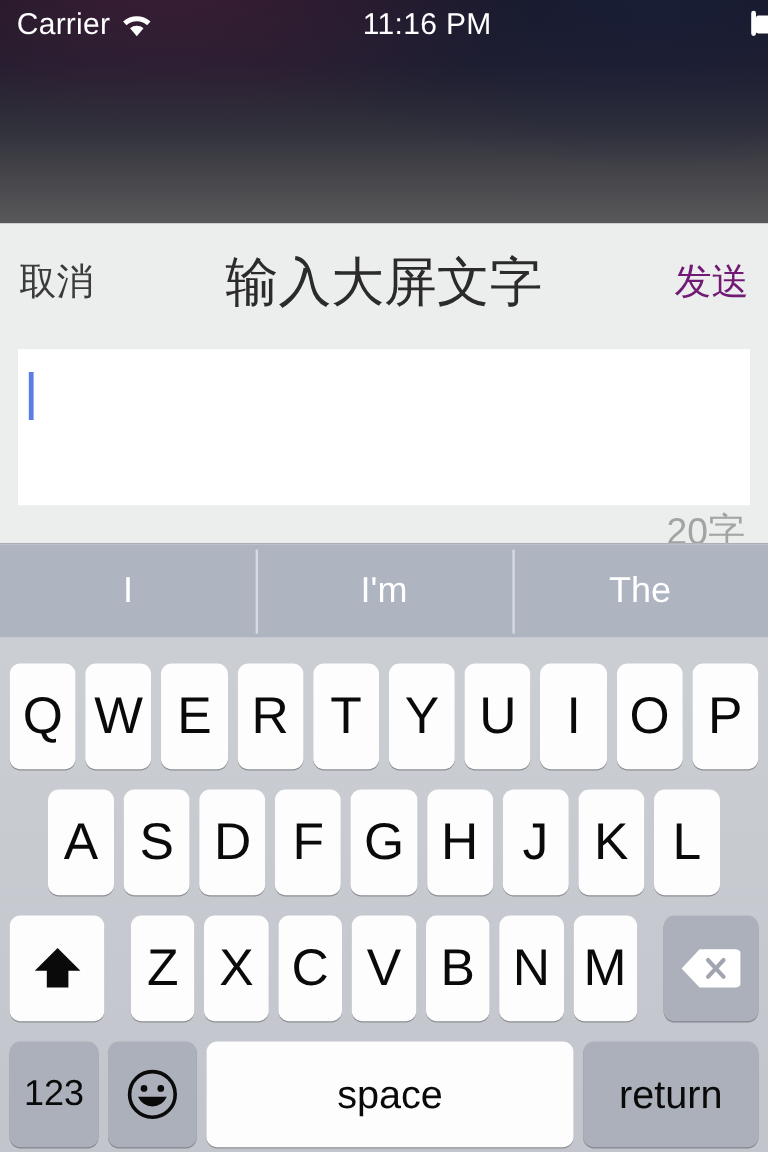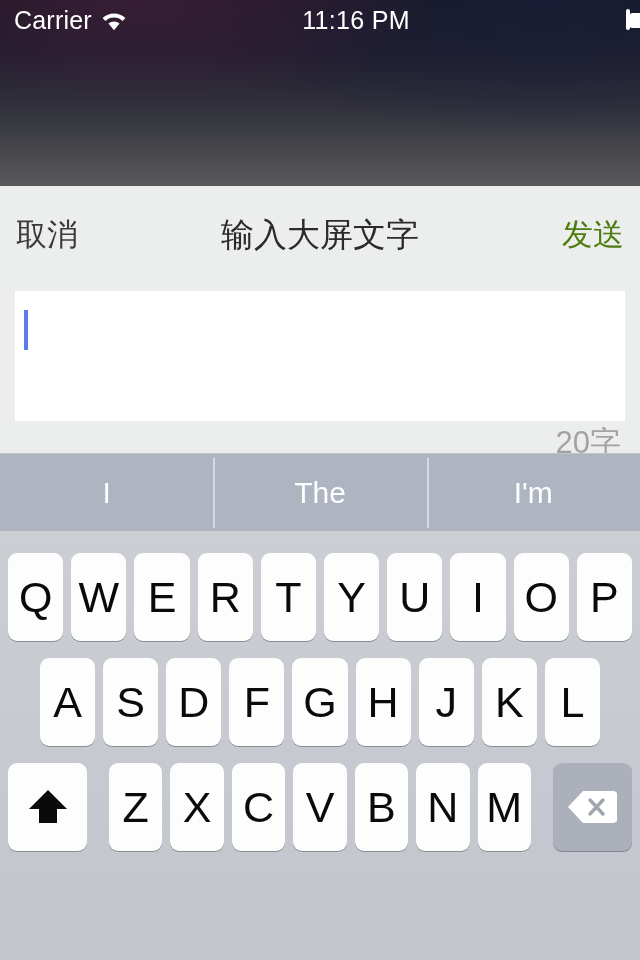--- a/index.html
+++ b/index.html
@@ -109,31 +109,31 @@
     font-size: 31px;
     color: #3b3b3b;
   }
   #nav-title {
     position: absolute;
     left: 0; top: 0;
     width: 640px; height: 98px;
     display: flex;
     align-items: center;
     justify-content: center;
-    font-size: 33px;
+    font-size: 44px;
     color: #2b2b2b;
   }
   #nav-send {
     position: absolute;
     right: 16px; top: 0;
     height: 98px;
     display: flex;
     align-items: center;
     font-size: 31px;
-    color: #4d7c0f;
+    color: #701a75;
   }
 
   
   #editor-wrap {
     position: absolute;
     left: 15px; top: 105px;
     width: 610px; height: 130px;
     background: #ffffff;
     box-sizing: border-box;
   }
@@ -273,22 +273,22 @@
     <div id="editor-wrap">
       <div id="editor-cursor"></div>
       <div id="editor-text"></div>
     </div>
 
     <div id="char-counter">20字</div>
   </div>
 
   <div id="suggestbar">
     <div class="suggest-cell">I</div>
+    <div class="suggest-cell">I'm</div>
     <div class="suggest-cell">The</div>
-    <div class="suggest-cell">I'm</div>
   </div>
 
   <div id="keyboard">
 
     <div class="kb-row" id="kb-row1">
       <div class="key">Q</div>
       <div class="key">W</div>
       <div class="key">E</div>
       <div class="key">R</div>
       <div class="key">T</div>
@@ -331,15 +331,30 @@
       <div class="key dark backspace">
         <span>
           <svg class="bksp-glyph" width="50" height="36" viewBox="0 0 50 36">
             <path d="M16 2 L46 2 A5 5 0 0 1 51 7 L51 29 A5 5 0 0 1 46 34 L16 34 L1 18 Z" fill="#ffffff"></path>
             <path d="M23 11 L36 25 M36 11 L23 25" stroke="#a0a5af" stroke-width="3.4" stroke-linecap="round"></path>
           </svg>
         </span>
       </div>
     </div>
 
+    <div class="kb-row" id="kb-row4">
+      <div class="key dark num">123</div>
+      <div class="key dark emoji">
+        <span>
+          <svg class="emoji-glyph" width="46" height="46" viewBox="0 0 46 46">
+            <circle cx="23" cy="23" r="19" fill="none" stroke="#0a0a0a" stroke-width="3"></circle>
+            <circle cx="16" cy="18" r="2.8" fill="#0a0a0a"></circle>
+            <circle cx="30" cy="18" r="2.8" fill="#0a0a0a"></circle>
+            <path d="M11 25 A13 13 0 0 0 35 25 Z" fill="#0a0a0a"></path>
+          </svg>
+        </span>
+      </div>
+      <div class="key space">space</div>
+      <div class="key dark return">return</div>
+    </div>
 
   </div>
 </div>
 
 </body></html>

